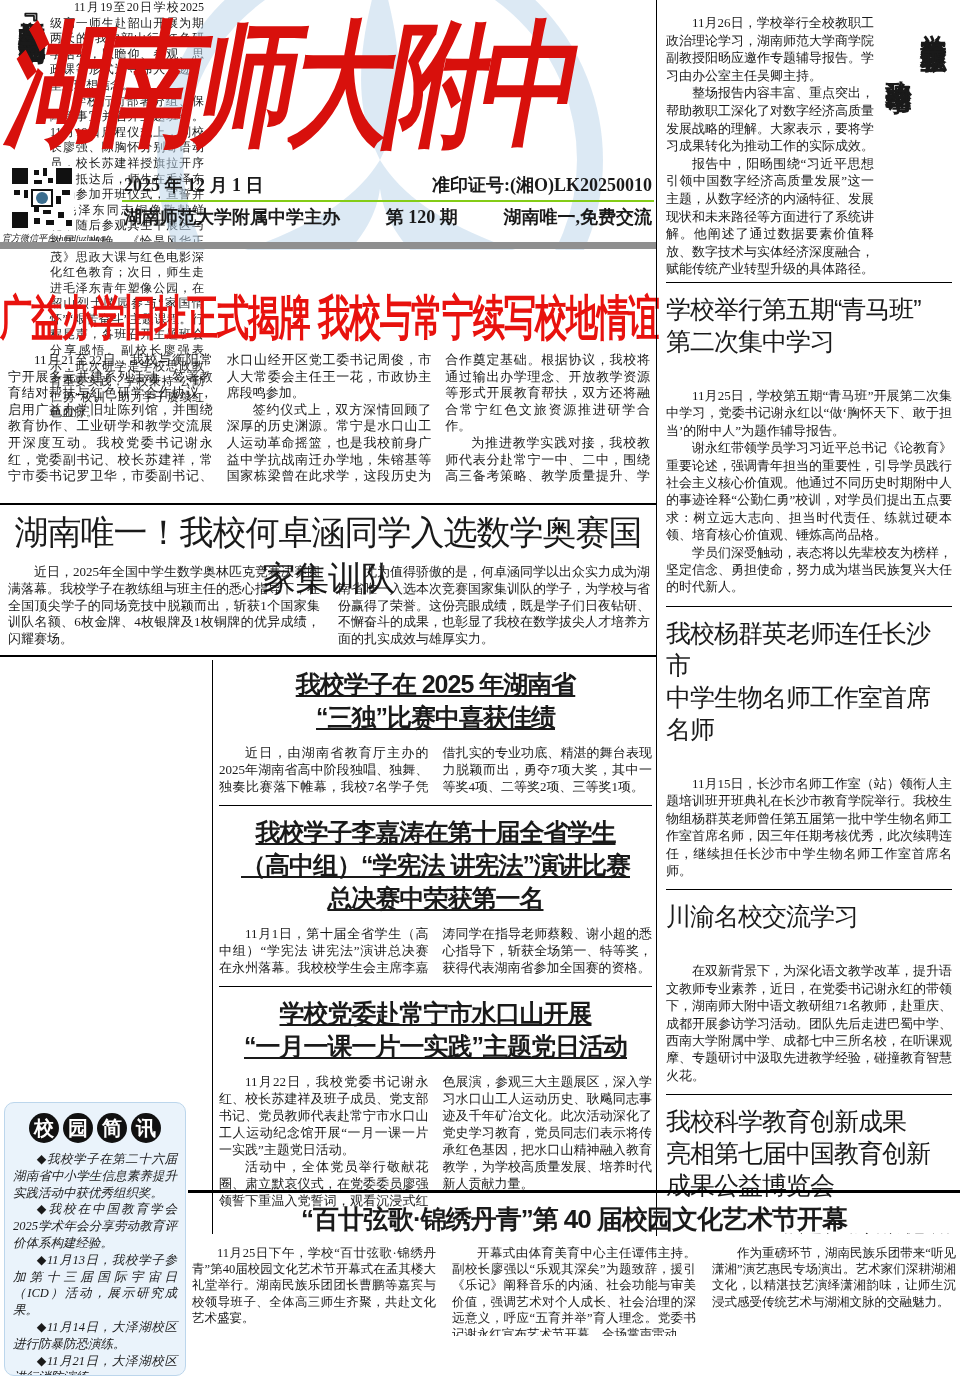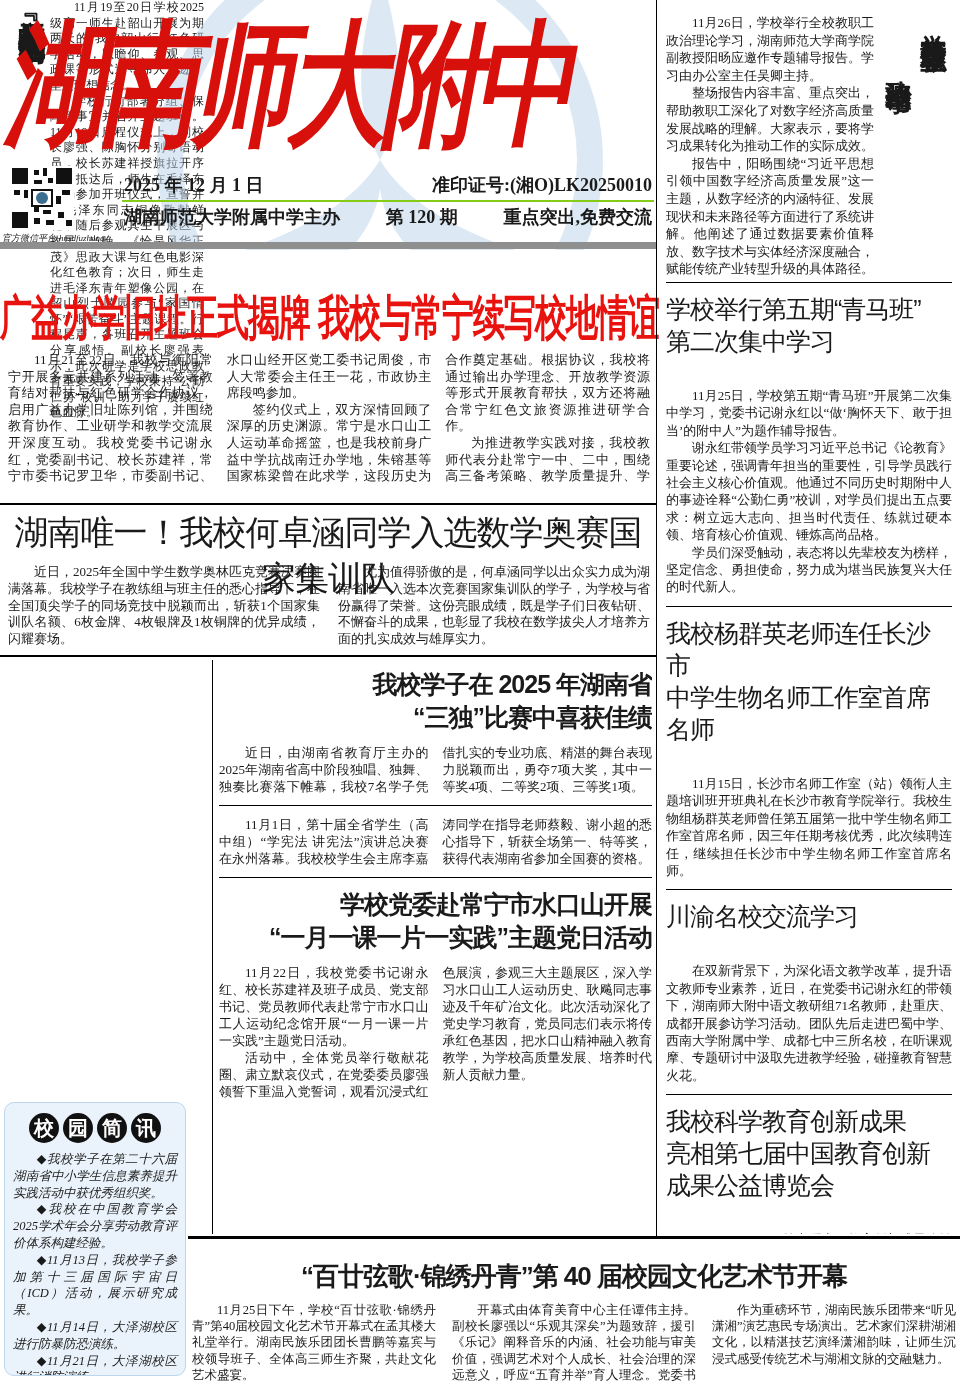--- a/index.html
+++ b/index.html
@@ -42,37 +42,37 @@
   #briefs{left:4px;top:1102px;width:182px;height:274px;background:#eaf3fb;border:1px solid #bcd6ec;
       border-radius:10px;padding:8px 8px;box-sizing:border-box;overflow:hidden;}
   #briefs-title{display:flex;justify-content:center;gap:4px;margin:2px 0 8px 0;}
   .cchar{width:30px;height:30px;border-radius:50%;background:#111;color:#fff;font-weight:900;
       font-size:20px;display:flex;align-items:center;justify-content:center;
       font-family:"Liberation Sans","DejaVu Sans",sans-serif;}
   #briefs ul{margin:0;padding:0;list-style:none;font-size:12.5px;line-height:16.8px;font-style:italic;}
   #briefs li{text-indent:1.9em;text-align:justify;}
   
   #center-col{left:219px;top:660px;width:433px;height:574px;overflow:hidden;}
-  .c-title{text-align:right;font-weight:900;font-size:25px;line-height:33px;letter-spacing:-1px;margin:8px 0 10px 0;
-      font-family:"Liberation Sans","DejaVu Sans",sans-serif;}
+  .c-title{text-align:center;font-weight:900;font-size:25px;line-height:33px;letter-spacing:-1px;margin:8px 0 10px 0;
+      font-family:"Liberation Sans","DejaVu Sans",sans-serif;text-decoration:underline;}
   .c-body{column-count:2;column-gap:14px;font-size:13px;line-height:17px;}
   .sec-rule{border:0;border-top:1.5px solid #000;margin:10px 0;}
   
   #right-col{left:666px;top:6px;width:286px;height:1228px;overflow:hidden;}
   #pol-article{display:flex;height:258px;margin-top:8px;}
   #pol-body{flex:1;font-size:13px;line-height:17.6px;padding-right:8px;}
   #pol-titles{display:flex;flex-direction:row-reverse;}
   #pol-titles .vtitle{font-size:26px;letter-spacing:2px;}
   #pol-t2{margin-top:46px;}
   .r-title{font-weight:400;font-size:25px;line-height:32px;letter-spacing:-1px;margin:6px 0 8px 0;
       font-family:"Liberation Sans","DejaVu Sans",sans-serif;}
   .r-body{font-size:13px;line-height:17.4px;margin-top:30px;}
   
-  #bottom-art{left:188px;top:1236px;width:772px;height:146px;border-top:3px solid #000;
-      padding-top:18px;box-sizing:border-box;overflow:hidden;}
+  #bottom-art{left:188px;top:1190px;width:772px;height:146px;border-top:3px solid #000;
+      padding-top:7px;box-sizing:border-box;overflow:hidden;}
   #bottom-title{text-align:center;font-weight:900;font-size:26px;letter-spacing:-1px;margin:2px 0 8px 0;
       font-family:"Liberation Sans","DejaVu Sans",sans-serif;}
   #bottom-body{column-count:3;column-gap:16px;font-size:12.5px;line-height:16.2px;padding:0 4px;}
 </style>
 </head>
 <body>
 
 <div id="page">
 
   <div id="masthead" class="abs">
@@ -111,21 +111,21 @@
     <div id="qr-caption" class="abs">官方微信平台:hnsdfuzhong</div>
 
     <div id="mast-info" class="abs">
       <div class="info-row first">
         <span>2025 年 12 月 1 日</span>
         <span>准印证号:(湘O)LK20250010</span>
       </div>
       <div class="info-row">
         <span>湖南师范大学附属中学主办</span>
         <span>第 120 期</span>
-        <span>重点突出,免费交流</span>
+        <span>湖南唯一,免费交流</span>
       </div>
     </div>
     <div id="gray-bar" class="abs"></div>
   </div>
 
   <div id="banner" class="abs sans">广益办学旧址正式揭牌 我校与常宁续写校地情谊</div>
 
   <div id="guangyi-body" class="abs jt">
     <p class="bp">11月21至22日，我校与衡阳常宁开展多元共建系列活动，签署教育结对帮扶与红色研学合作协议，启用广益办学旧址陈列馆，并围绕教育协作、工业研学和教学交流展开深度互动。我校党委书记谢永红，党委副书记、校长苏建祥，常宁市委书记罗卫华，市委副书记、水口山经开区党工委书记周俊，市人大常委会主任王一花，市政协主席段鸣参加。</p>
     <p class="bp">签约仪式上，双方深情回顾了深厚的历史渊源。常宁是水口山工人运动革命摇篮，也是我校前身广益中学抗战南迁办学地，朱镕基等国家栋梁曾在此求学，这段历史为合作奠定基础。根据协议，我校将通过输出办学理念、开放教学资源等形式开展教育帮扶，双方还将融合常宁红色文旅资源推进研学合作。</p>
@@ -174,20 +174,25 @@
       <div class="c-title">
         <div>我校学子在 2025 年湖南省</div>
         <div>“三独”比赛中喜获佳绩</div>
       </div>
       <div class="c-body jt">
         <p class="bp">近日，由湖南省教育厅主办的2025年湖南省高中阶段独唱、独舞、独奏比赛落下帷幕，我校7名学子凭借扎实的专业功底、精湛的舞台表现力脱颖而出，勇夺7项大奖，其中一等奖4项、二等奖2项、三等奖1项。</p>
       </div>
     </div>
     <hr class="sec-rule">
     <div>
+      <div class="c-title">
+        <div>我校学子李嘉涛在第十届全省学生</div>
+        <div>（高中组）“学宪法 讲宪法”演讲比赛</div>
+        <div>总决赛中荣获第一名</div>
+      </div>
       <div class="c-body jt">
         <p class="bp">11月1日，第十届全省学生（高中组）“学宪法 讲宪法”演讲总决赛在永州落幕。我校校学生会主席李嘉涛同学在指导老师蔡毅、谢小超的悉心指导下，斩获全场第一、特等奖，获得代表湖南省参加全国赛的资格。</p>
       </div>
     </div>
     <hr class="sec-rule">
     <div>
       <div class="c-title">
         <div>学校党委赴常宁市水口山开展</div>
         <div>“一月一课一片一实践”主题党日活动</div>
       </div>

